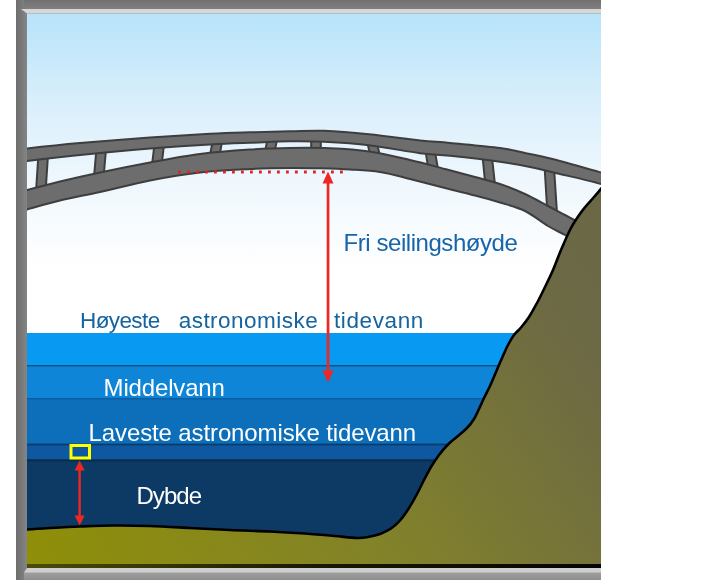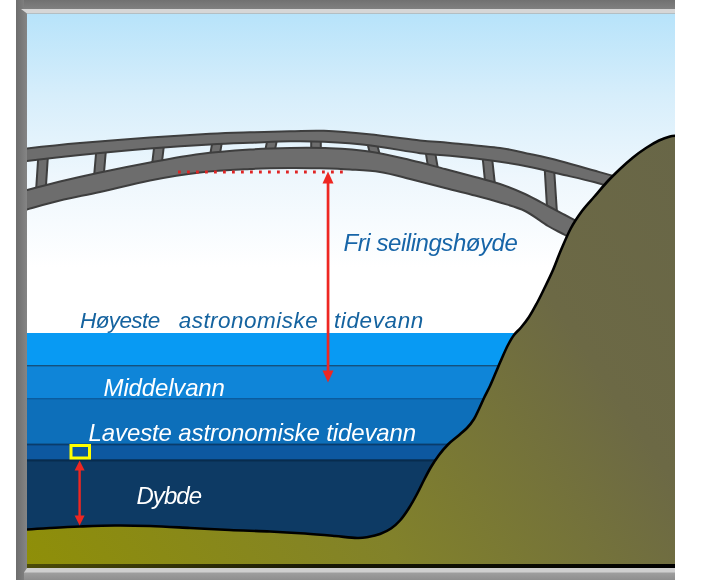--- a/index.html
+++ b/index.html
@@ -1,16 +1,16 @@
 <!DOCTYPE html>
 <html><head>
 <meta charset="utf-8">
 <style>
   html,body{margin:0;padding:0;background:#ffffff;}
-  #wrap{position:relative;width:675px;height:588px;background:#ffffff;overflow:hidden;font-style:italic;}
+  #wrap{position:relative;width:601px;height:588px;background:#ffffff;overflow:hidden;}
   svg{display:block;}
   text{font-family:"Liberation Sans",sans-serif;}
 </style>
 </head>
 <body>
 <div id="wrap">
 <svg width="705" height="588" viewBox="0 0 705 588">
   <defs>
     <linearGradient id="sky" x1="0" y1="13" x2="0" y2="312" gradientUnits="userSpaceOnUse">
       <stop offset="0" stop-color="#b7e3fa"></stop>

